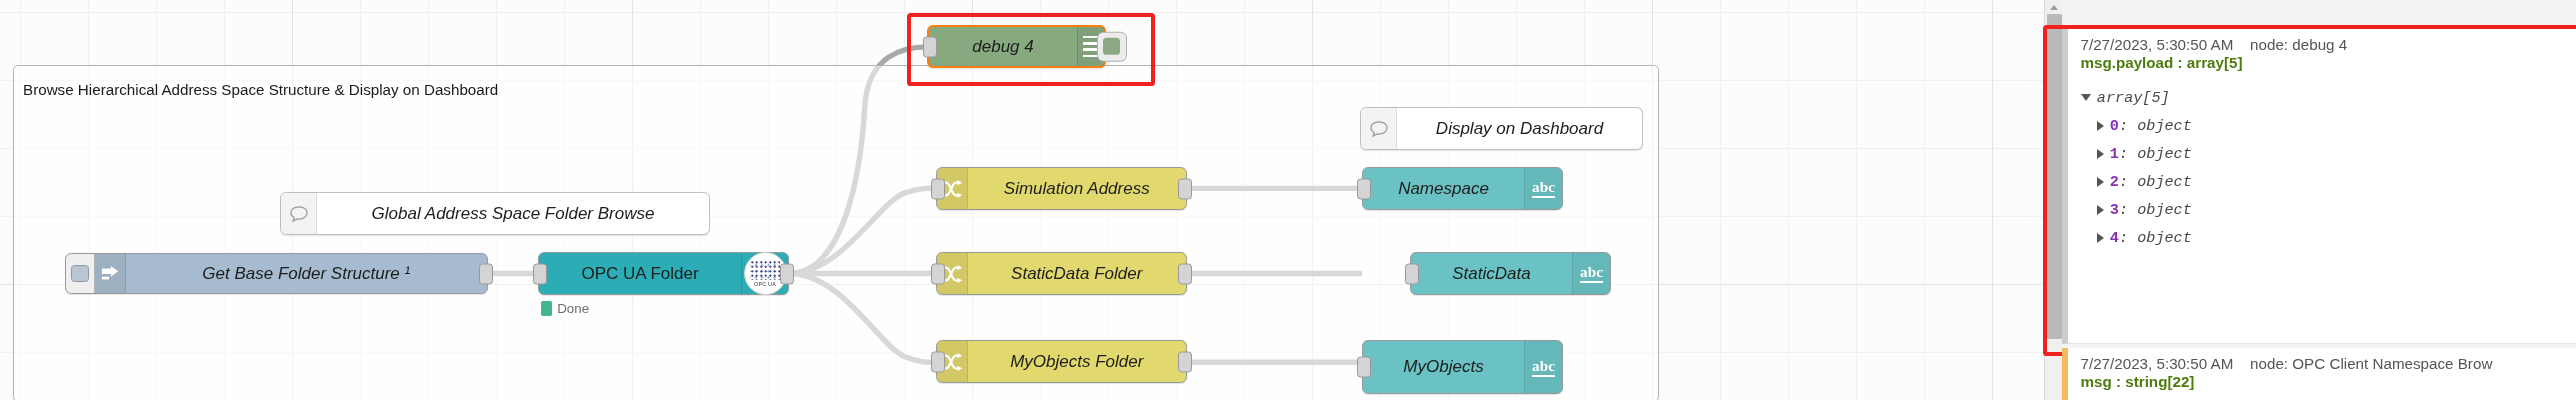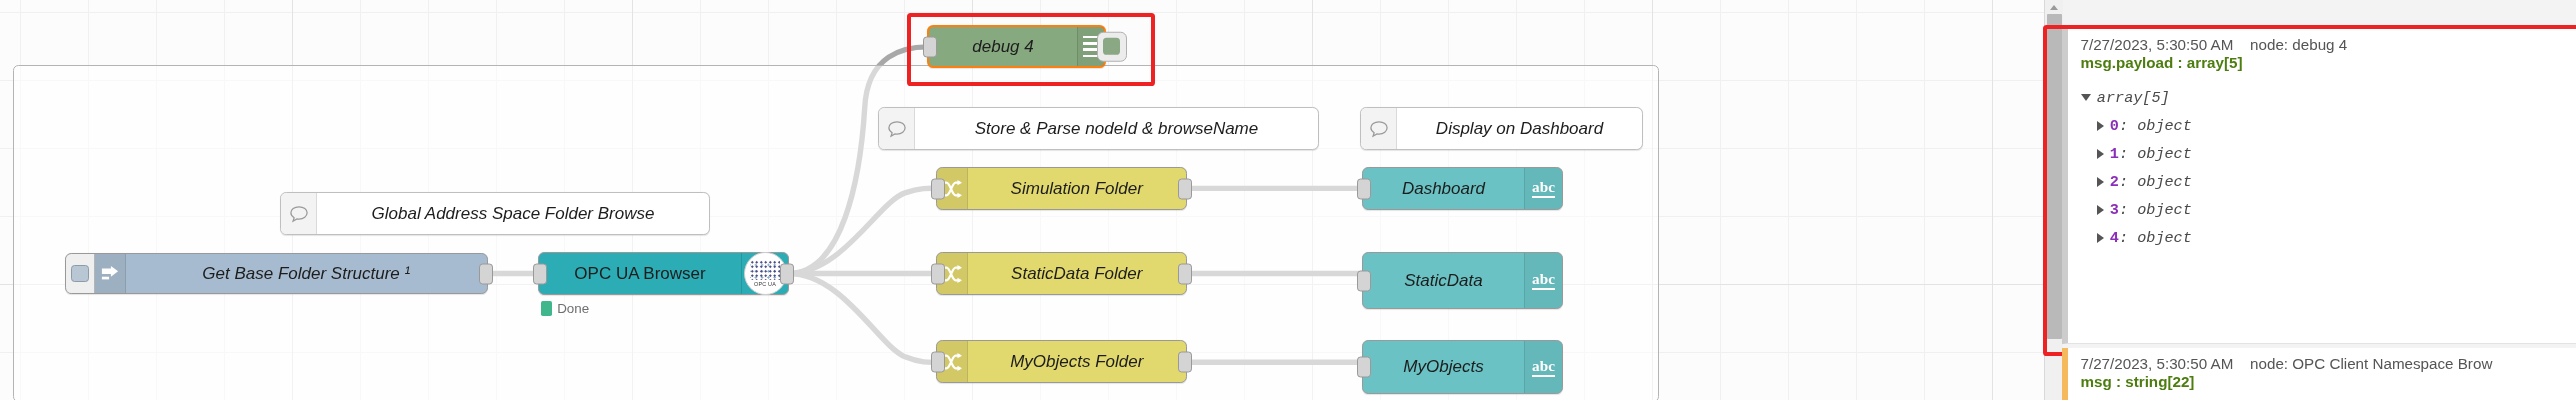--- a/index.html
+++ b/index.html
@@ -154,40 +154,32 @@
 
         <path d="M880,305 C940,305 980,385 1010,398 C1030,406 1040,404 1052,404"></path>
 
         <path d="M1322,210 L1520,210"></path>
         <path d="M1322,305 L1520,305"></path>
         <path d="M1322,404 L1520,404"></path>
       </g>
     </svg>
 
     <div class="group-box" style="left:12.5px;top:65px;width:1644px;height:335px;"></div>
+    <div class="group-label" style="left:23px;top:81px;">Browse Hierarchical Address Space Structure &amp; Display on Dashboard</div>
 
     <div class="node n-comment" style="left:280px;top:192px;width:430px;height:43px;">
       <span class="icon-box">
         <svg width="20" height="18" viewBox="0 0 22 20" aria-hidden="true">
           <path d="M11 2C5.8 2 2 5 2 8.7c0 2.2 1.4 4.2 3.6 5.4L4.4 18l4.3-2.6c.7.1 1.5.2 2.3.2
                    5.2 0 9-3 9-6.9S16.2 2 11 2z" fill="none" stroke="#9a9a9a" stroke-width="1.4"></path>
         </svg>
       </span>
       <span class="title">Global Address Space Folder Browse</span>
     </div>
 
-    <div class="node n-comment" style="left:878px;top:107px;width:441px;height:43px;">
-      <span class="icon-box">
-        <svg width="20" height="18" viewBox="0 0 22 20" aria-hidden="true">
-          <path d="M11 2C5.8 2 2 5 2 8.7c0 2.2 1.4 4.2 3.6 5.4L4.4 18l4.3-2.6c.7.1 1.5.2 2.3.2
-                   5.2 0 9-3 9-6.9S16.2 2 11 2z" fill="none" stroke="#9a9a9a" stroke-width="1.4"></path>
-        </svg>
-      </span>
-      <span class="title">Store &amp; Parse nodeId &amp; browseName</span>
-    </div>
 
     <div class="node n-comment" style="left:1360px;top:107px;width:283px;height:43px;">
       <span class="icon-box">
         <svg width="20" height="18" viewBox="0 0 22 20" aria-hidden="true">
           <path d="M11 2C5.8 2 2 5 2 8.7c0 2.2 1.4 4.2 3.6 5.4L4.4 18l4.3-2.6c.7.1 1.5.2 2.3.2
                    5.2 0 9-3 9-6.9S16.2 2 11 2z" fill="none" stroke="#9a9a9a" stroke-width="1.4"></path>
         </svg>
       </span>
       <span class="title">Display on Dashboard</span>
     </div>
@@ -201,21 +193,21 @@
           <path d="M2 4h10V1l8 6-8 6v-3H2z" fill="#ffffff"></path>
           <path d="M2 13h8v3H2z" fill="#ffffff"></path>
         </svg>
       </span>
       <span class="title">Get Base Folder Structure ¹</span>
       <span class="port out"></span>
     </div>
 
     <div class="node n-opc" style="left:538px;top:252px;width:251px;height:43px;">
       <span class="port in"></span>
-      <span class="title" style="color:#1d1d1d;font-style:normal;">OPC UA Browser</span>
+      <span class="title" style="color:#1d1d1d;font-style:normal;">OPC UA Folder</span>
       <span class="icon-box right" style="width:47px;background:transparent;border-left:0.9px solid rgba(0,0,0,.12);">
         <span class="opc-badge">
           <span class="dots"></span>
           <span class="lbl">OPC UA</span>
         </span>
       </span>
       <span class="port out"></span>
     </div>
     <div class="status" style="left:541px;top:301px;">
       <span class="dot"></span>
@@ -239,21 +231,21 @@
     <div class="hl" style="left:907px;top:12.5px;width:240px;height:65px;"></div>
 
     <div class="node n-switch" style="left:936px;top:167px;width:251px;height:43px;">
       <span class="port in"></span>
       <span class="icon-box" style="width:30.5px;">
         <svg width="20" height="20" viewBox="0 0 22 22" aria-hidden="true">
           <path d="M1 4h4c4 0 6 14 10 14h5M1 18h4c4 0 6-14 10-14h5" stroke="#fff" stroke-width="2.4" fill="none"></path>
           <path d="M17 1l5 3-5 3z M17 15l5 3-5 3z" fill="#fff"></path>
         </svg>
       </span>
-      <span class="title">Simulation Folder</span>
+      <span class="title">Simulation Address</span>
       <span class="port out"></span>
     </div>
 
     <div class="node n-switch" style="left:936px;top:252px;width:251px;height:43px;">
       <span class="port in"></span>
       <span class="icon-box" style="width:30.5px;">
         <svg width="20" height="20" viewBox="0 0 22 22" aria-hidden="true">
           <path d="M1 4h4c4 0 6 14 10 14h5M1 18h4c4 0 6-14 10-14h5" stroke="#fff" stroke-width="2.4" fill="none"></path>
           <path d="M17 1l5 3-5 3z M17 15l5 3-5 3z" fill="#fff"></path>
         </svg>
@@ -269,27 +261,27 @@
           <path d="M1 4h4c4 0 6 14 10 14h5M1 18h4c4 0 6-14 10-14h5" stroke="#fff" stroke-width="2.4" fill="none"></path>
           <path d="M17 1l5 3-5 3z M17 15l5 3-5 3z" fill="#fff"></path>
         </svg>
       </span>
       <span class="title">MyObjects Folder</span>
       <span class="port out"></span>
     </div>
 
     <div class="node n-dash" style="left:1362px;top:167px;width:201px;height:43px;">
       <span class="port in"></span>
-      <span class="title">Dashboard</span>
+      <span class="title">Namespace</span>
       <span class="icon-box right" style="width:38px;">
         <span class="abc">abc</span>
       </span>
     </div>
 
-    <div class="node n-dash" style="left:1362px;top:252px;width:201px;height:57px;">
+    <div class="node n-dash" style="left:1410px;top:252px;width:201px;height:43px;">
       <span class="port in"></span>
       <span class="title">StaticData</span>
       <span class="icon-box right" style="width:38px;">
         <span class="abc">abc</span>
       </span>
     </div>
 
     <div class="node n-dash" style="left:1362px;top:340px;width:201px;height:54px;">
       <span class="port in"></span>
       <span class="title">MyObjects</span>

